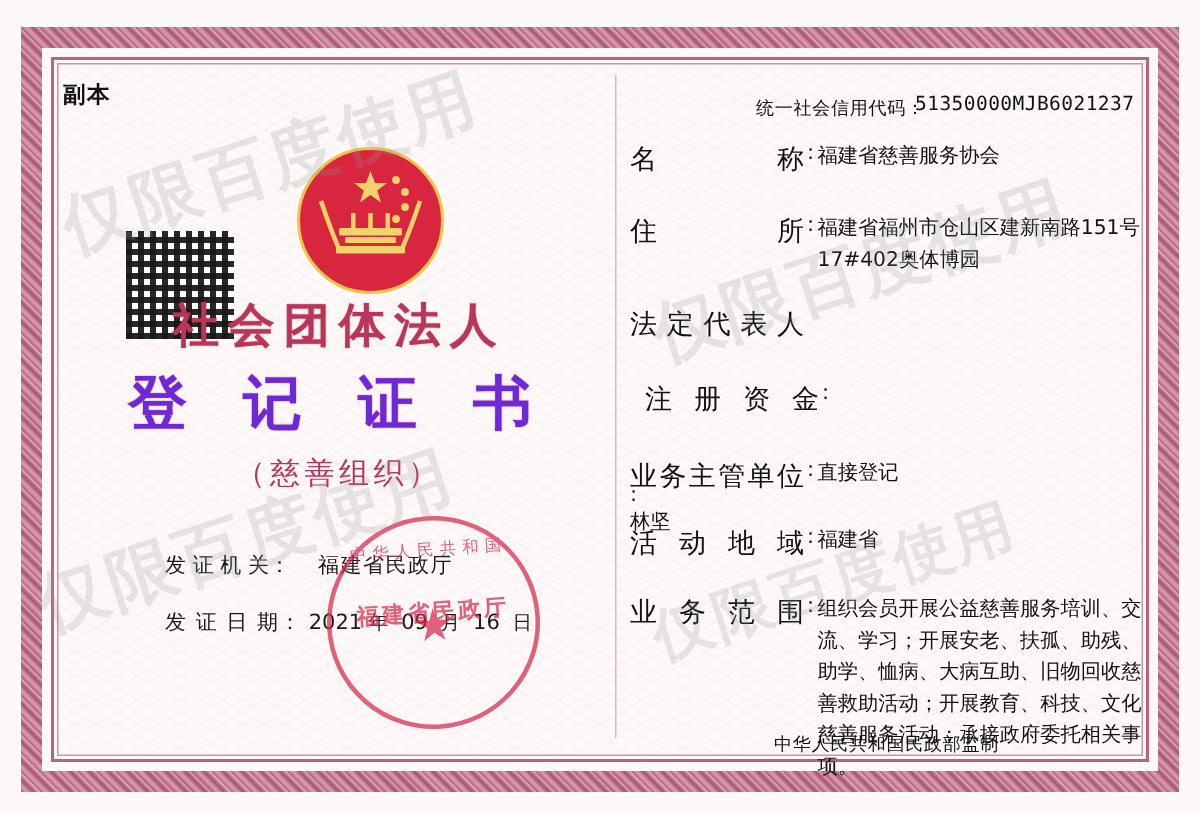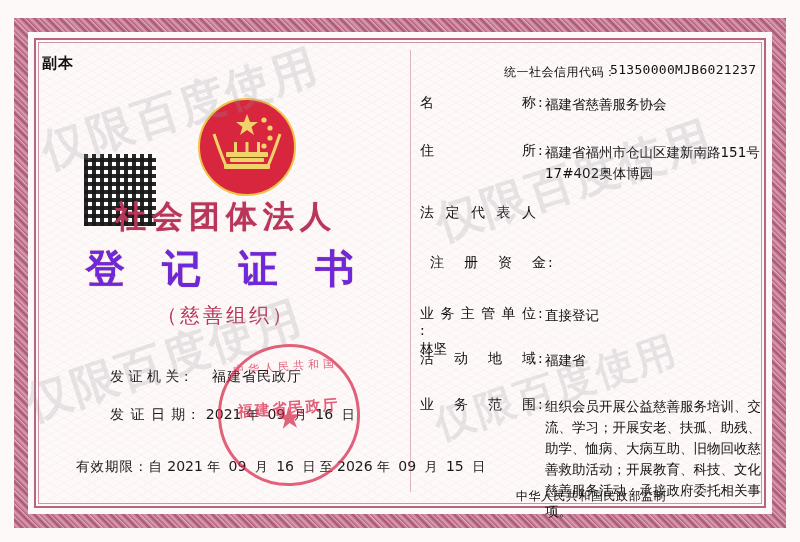--- a/index.html
+++ b/index.html
@@ -218,21 +218,21 @@
     left: 0;
     width: 342px;
     display: flex;
     align-items: flex-start;
   }
   .row .lbl {
     width: 118px;
     flex: 0 0 118px;
     text-align: justify;
     text-align-last: justify;
-    font-size: 14px;
+    font-size: 18px;
     letter-spacing: 0px;
     color: #111;
     padding-right: 2px;
     box-sizing: border-box;
   }
   .row .colon {
     flex: 0 0 7px;
     font-size: 14px;
   }
   .row .val {
@@ -316,36 +316,20 @@
     <div class="field-row issuedate-row">
       <span class="field-label">发 证 日 期：</span>
       <span class="date-num">2021</span>
       <span class="date-unit">年</span>
       <span class="date-num">09</span>
       <span class="date-unit">月</span>
       <span class="date-num">16</span>
       <span class="date-unit">日</span>
     </div>
 
-    <div class="field-row valid-row">
-      <span class="field-label">有效期限：自</span>
-      <span class="date-num">2021</span>
-      <span class="date-unit">年</span>
-      <span class="date-num">09</span>
-      <span class="date-unit">月</span>
-      <span class="date-num">16</span>
-      <span class="date-unit">日</span>
-      <span class="date-unit">至</span>
-      <span class="date-num">2026</span>
-      <span class="date-unit">年</span>
-      <span class="date-num">09</span>
-      <span class="date-unit">月</span>
-      <span class="date-num">15</span>
-      <span class="date-unit">日</span>
-    </div>
 
     <div class="seal">
       <div class="seal-arc-top">中华人民共和国</div>
       <div class="seal-star">★</div>
       <div class="seal-inner-text">福建省民政厅</div>
     </div>
   </div>
 
   <div class="divider"></div>
 

